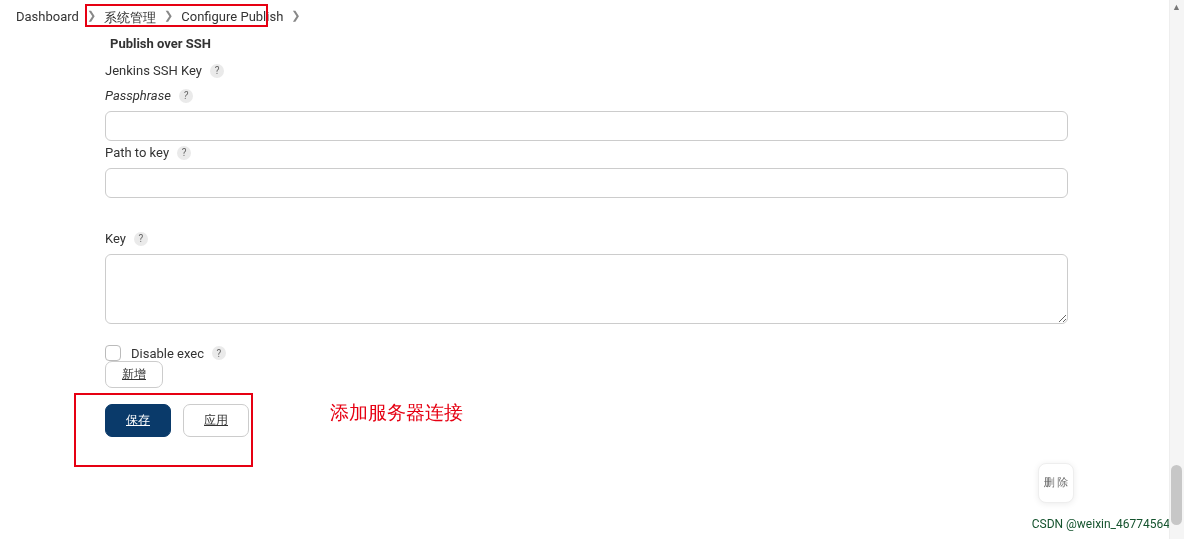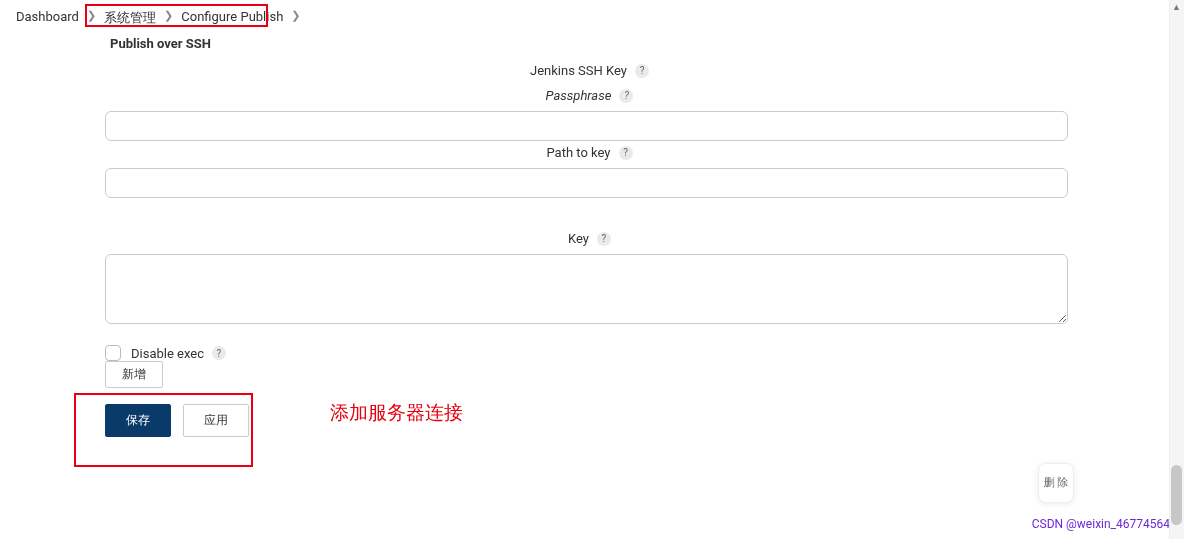--- a/index.html
+++ b/index.html
@@ -31,21 +31,20 @@
     .content {
       padding: 0 110px 0 105px;
     }
     .field-label {
       display: flex;
       align-items: center;
       font-size: 13px;
       color: #333;
       margin-top: 12px;
       margin-bottom: 8px;
-      justify-content: center;
     }
     .help-icon {
       display: inline-flex;
       align-items: center;
       justify-content: center;
       width: 14px;
       height: 14px;
       border-radius: 50%;
       background: #eaeaea;
       color: #666;
@@ -90,25 +89,26 @@
       margin-top: 10px;
       margin-bottom: 10px;
       display: block;
     }
     .btn {
       display: inline-flex;
       align-items: center;
       justify-content: center;
       padding: 6px 14px;
       border: 1px solid #ccc;
-      border-radius: 2px;
+      border-radius: 7px;
       background: #fff;
       font-size: 12px;
       color: #333;
       cursor: pointer;
+      text-decoration: underline;
     }
     .btn-small { padding: 4px 16px; font-size: 12px; }
     .btn-adv { margin-top: 26px; }
     .button-row {
       display: flex;
       gap: 12px;
       margin-top: 16px;
     }
     .btn-primary {
       background: #0a3a6a;
@@ -165,21 +165,21 @@
       text-align: center;
       line-height: 1.2;
       cursor: pointer;
       margin-left: 30px;
     }
     .watermark {
       position: absolute;
       right: 14px;
       bottom: 8px;
       font-size: 12px;
-      color: #6d28d9;
+      color: #14532d;
     }
     .scrollbar-track {
       position: absolute;
       right: 0;
       top: 0;
       bottom: 0;
       width: 15px;
       background: #f5f5f5;
       border-left: 1px solid #eee;
     }

